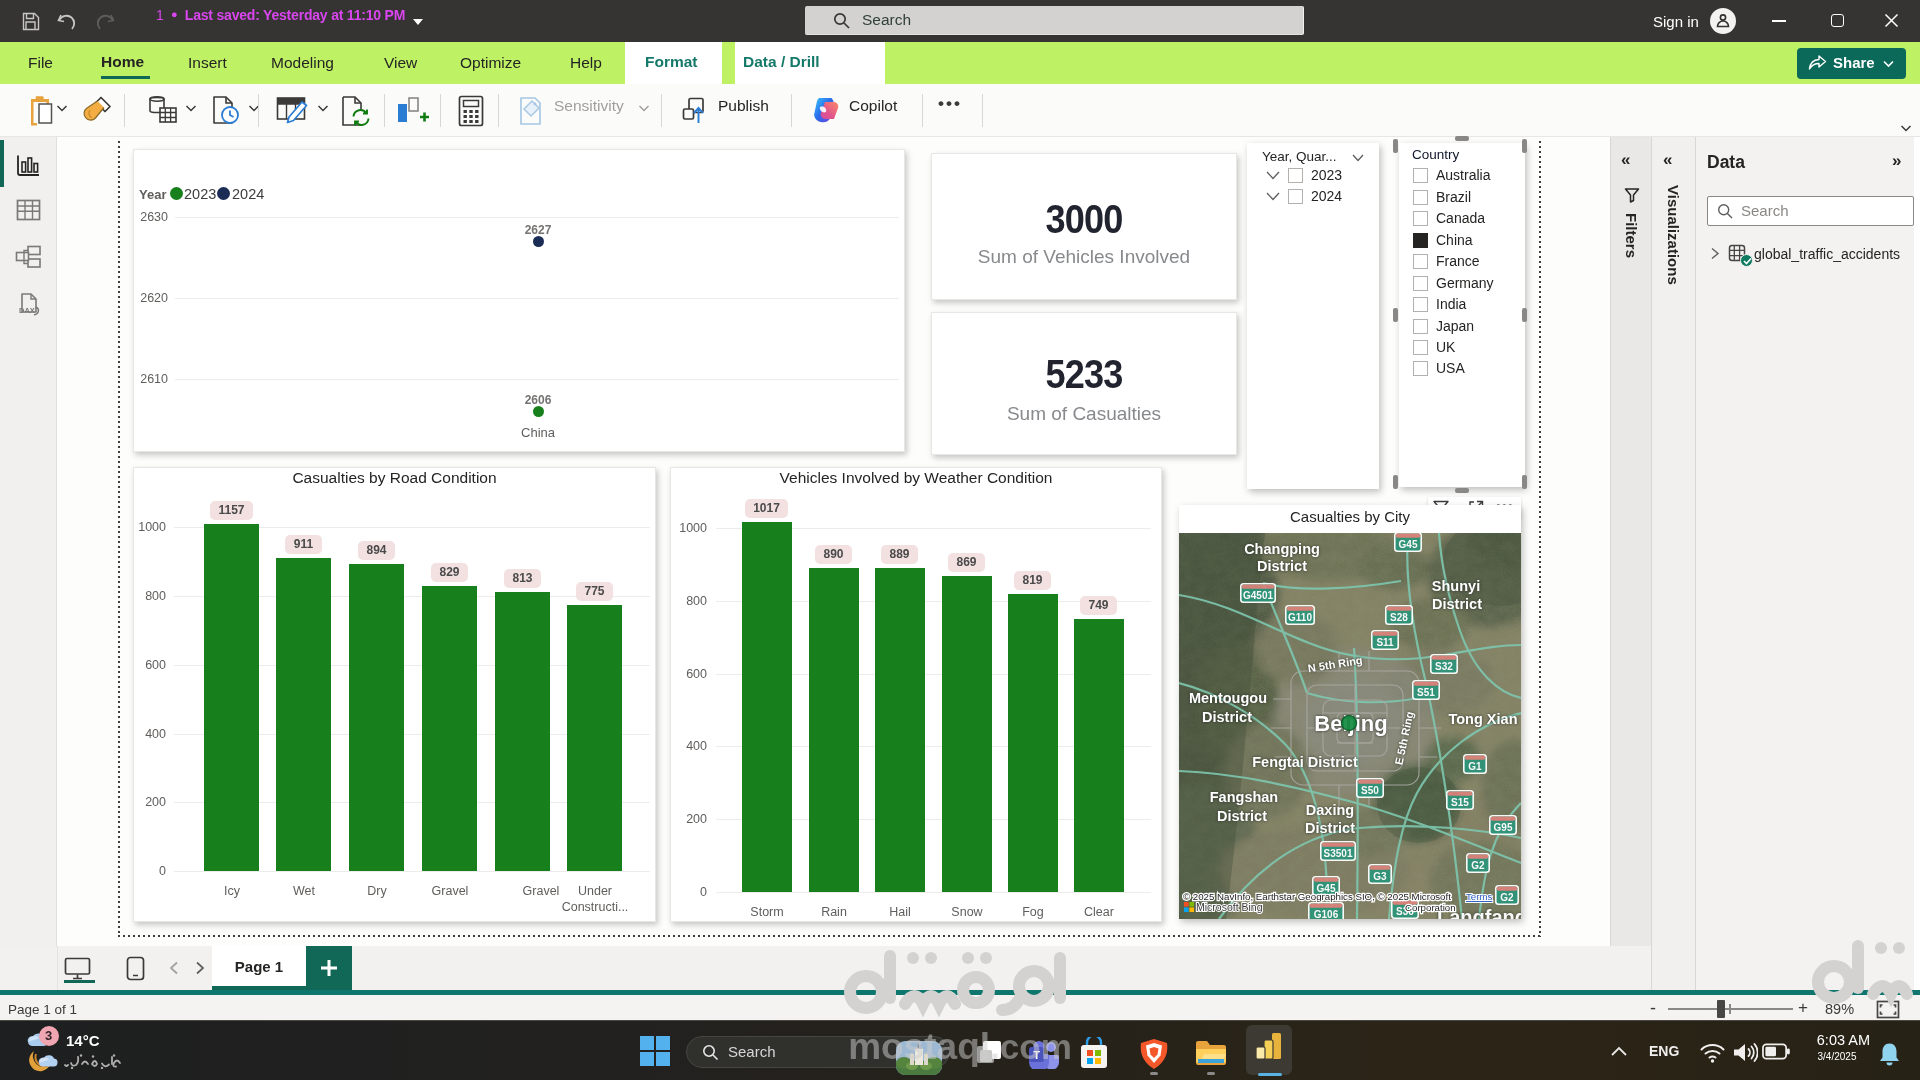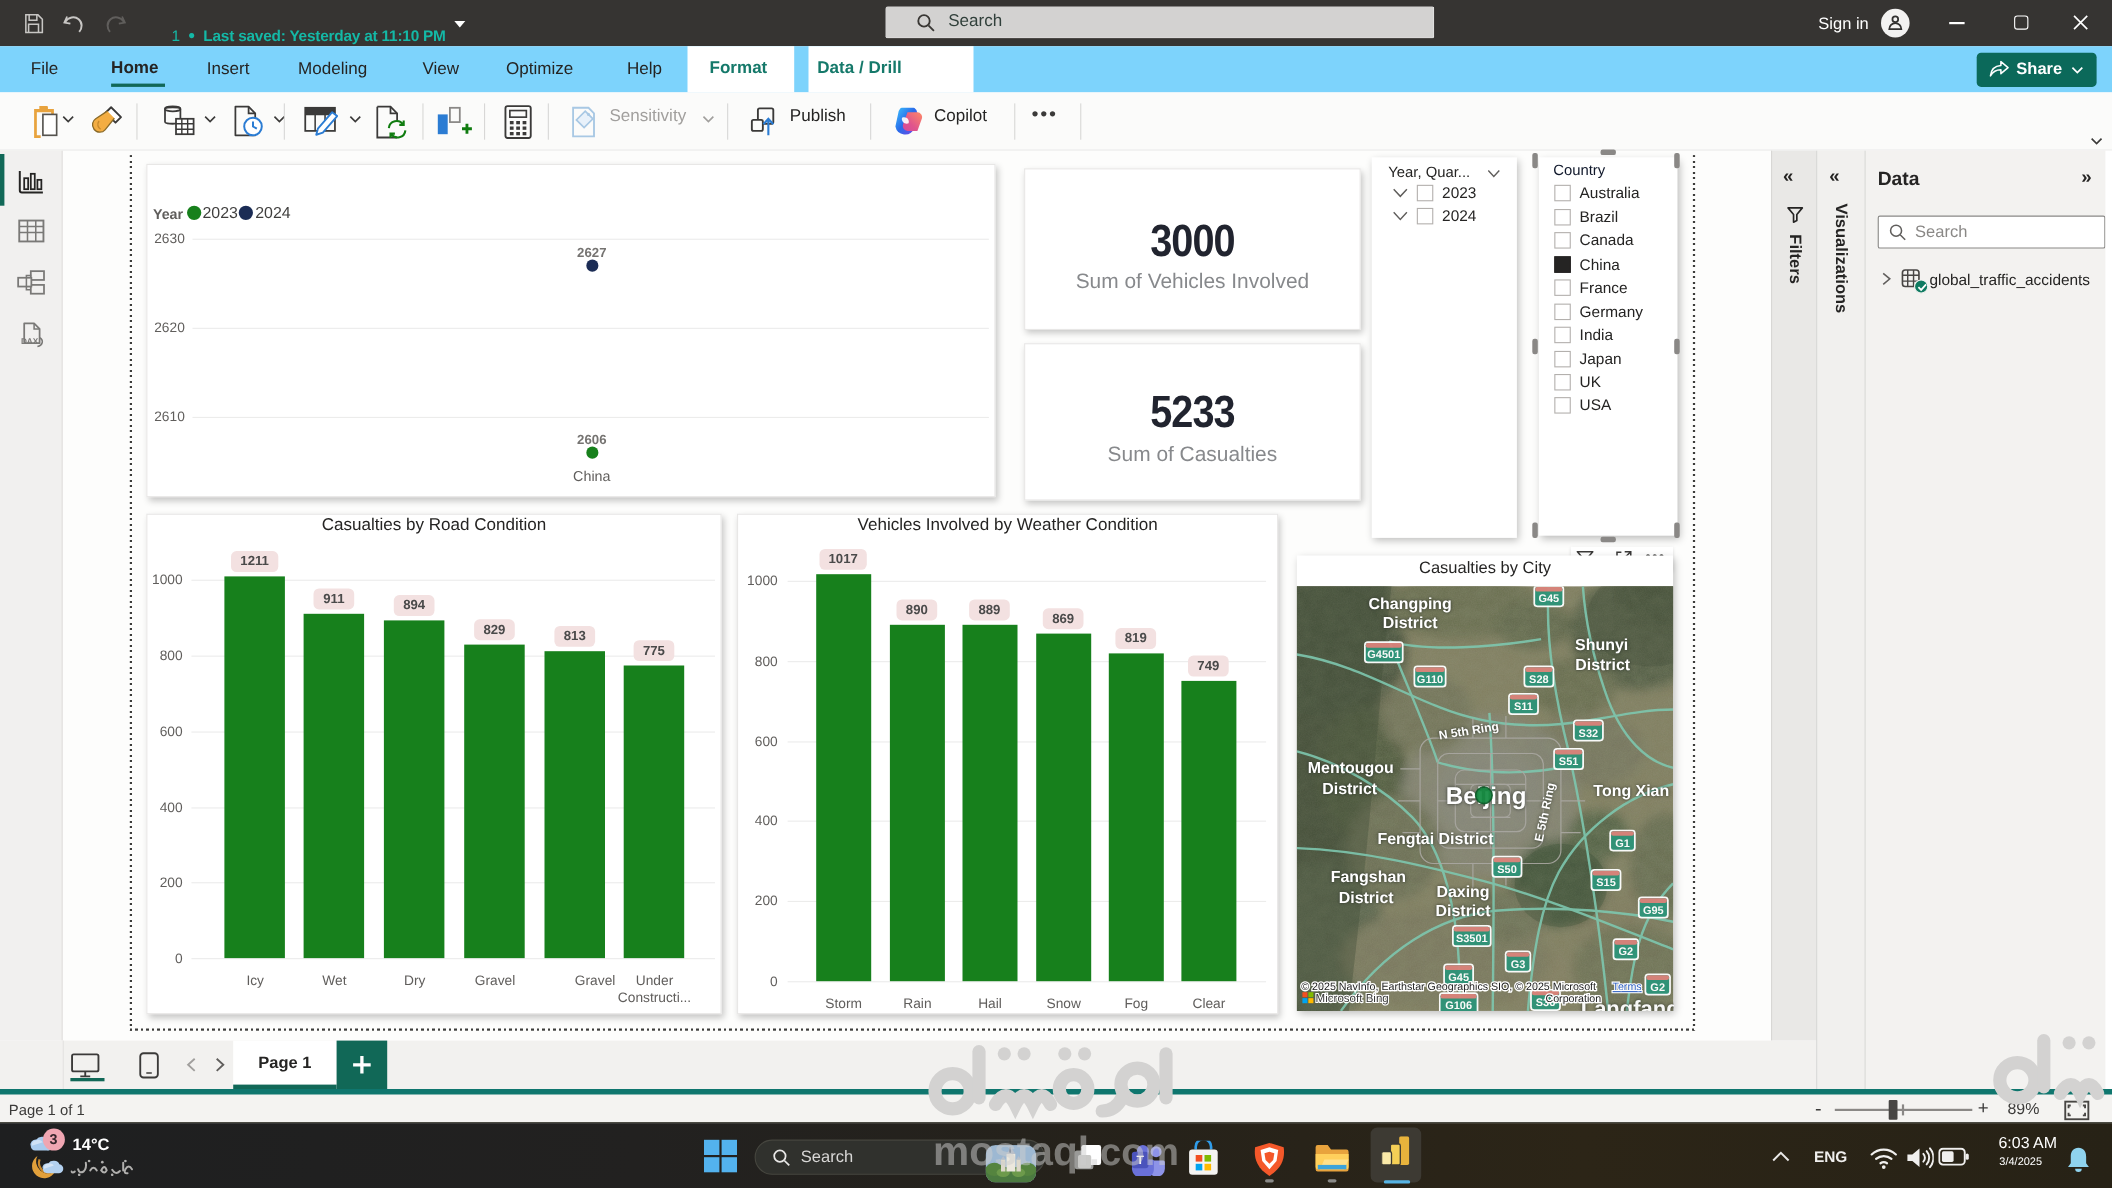--- a/index.html
+++ b/index.html
@@ -24,41 +24,41 @@
       <path d="M5.5 1.5v5h7v-5M5 17v-7h9v7" fill="none" stroke="#c8c6c4" stroke-width="1.4"></path>
     </svg>
   <svg class="a" style="left:57px;top:12px" width="20" height="19" viewBox="0 0 20 19">
       <path d="M4 3 1.5 8.5 7 9.5" fill="none" stroke="#c8c6c4" stroke-width="1.6"></path>
       <path d="M2.2 8 C5 3.5 11 2.5 14.5 5.5 c3.5 3 3.5 8 .5 11.5" fill="none" stroke="#c8c6c4" stroke-width="1.8"></path>
     </svg>
   <svg class="a" style="left:95px;top:12px" width="20" height="19" viewBox="0 0 20 19">
       <path d="M16 3 18.5 8.5 13 9.5" fill="none" stroke="#605e5c" stroke-width="1.6"></path>
       <path d="M17.8 8 C15 3.5 9 2.5 5.5 5.5 c-3.5 3 -3.5 8 -.5 11.5" fill="none" stroke="#605e5c" stroke-width="1.8"></path>
     </svg>
-  <div class="a" style="left:156px;top:24px;font-size:14px;letter-spacing:-0.2px;color:#14b8a6">1&nbsp;&nbsp;<span style="font-size:11px;vertical-align:2px">●</span>&nbsp;&nbsp;<b style="font-weight:bold">Last saved: Yesterday at 11:10 PM</b></div>
+  <div class="a" style="left:156px;top:7px;font-size:14px;letter-spacing:-0.2px;color:#d946ef">1&nbsp;&nbsp;<span style="font-size:11px;vertical-align:2px">●</span>&nbsp;&nbsp;<b style="font-weight:bold">Last saved: Yesterday at 11:10 PM</b></div>
   <div class="a" style="left:413px;top:19px;width:0;height:0;border-left:5px solid transparent;border-right:5px solid transparent;border-top:6px solid #fff"></div>
   <div class="a" style="left:805px;top:6px;width:499px;height:29px;background:#d3d2d1;border-radius:2px;border-right:1px solid #f0efee;border-bottom:1px solid #e2e1e0"></div>
   <svg class="a" style="left:832px;top:11px" width="19" height="19" viewBox="0 0 19 19">
       <circle cx="8" cy="8" r="5.2" fill="none" stroke="#393734" stroke-width="1.7"></circle>
       <path d="M12 12 L17 17" stroke="#393734" stroke-width="1.7"></path>
     </svg>
   <div class="a" style="left:862px;top:11px;font-size:15.5px;color:#31403b">Search</div>
   <div class="a" style="left:1653px;top:13px;font-size:15px;color:#fff">Sign in</div>
   <div class="a" style="left:1710px;top:8px;width:26px;height:26px;border-radius:50%;background:#f3f2f1"></div>
   <svg class="a" style="left:1714px;top:12px" width="18" height="18" viewBox="0 0 18 18">
       <circle cx="9" cy="5.5" r="2.6" fill="none" stroke="#323130" stroke-width="1.6"></circle>
       <path d="M3.5 14.5 a5.5 5.5 0 0 1 11 0 z" fill="none" stroke="#323130" stroke-width="1.6"></path>
     </svg>
   <div class="a" style="left:1772px;top:20px;width:14px;height:2px;background:#fff"></div>
   <div class="a" style="left:1831px;top:14px;width:13px;height:13px;border:1.4px solid #fff;border-radius:3px"></div>
   <svg class="a" style="left:1884px;top:13px" width="15" height="15" viewBox="0 0 15 15">
       <path d="M1.5 1.5 13.5 13.5 M13.5 1.5 1.5 13.5" stroke="#fff" stroke-width="1.5"></path>
     </svg>
 </div>
-<div class="a" style="left:0;top:42px;width:1920px;height:42px;background:#7dd3fc">
+<div class="a" style="left:0;top:42px;width:1920px;height:42px;background:#bef264">
   <div class="a" style="left:625px;top:0;width:97px;height:42px;background:#fff"></div>
   <div class="a" style="left:735px;top:0;width:150px;height:42px;background:#fff"></div>
   <div class="a" style="left:28px;top:12px;font-size:15.5px;color:#252423">File</div>
   <div class="a" style="left:101px;top:11px;font-size:15.5px;color:#252423;font-weight:bold">Home</div>
   <div class="a" style="left:101px;top:34px;width:49px;height:3px;background:#116857"></div>
   <div class="a" style="left:188px;top:12px;font-size:15.5px;color:#252423">Insert</div>
   <div class="a" style="left:271px;top:12px;font-size:15.5px;color:#252423">Modeling</div>
   <div class="a" style="left:384px;top:12px;font-size:15.5px;color:#252423">View</div>
   <div class="a" style="left:460px;top:12px;font-size:15.5px;color:#252423">Optimize</div>
   <div class="a" style="left:570px;top:12px;font-size:15.5px;color:#252423">Help</div>
@@ -291,21 +291,21 @@
   <div class="ylab" style="left:-8px;top:190px">600</div>
   <div class="ylab" style="left:-8px;top:259px">400</div>
   <div class="ylab" style="left:-8px;top:327px">200</div>
   <div class="ylab" style="left:-8px;top:396px">0</div>
   <div class="bar" style="left:70px;top:56px;width:55px;height:347px"></div>
   <div class="bar" style="left:142px;top:90px;width:55px;height:313px"></div>
   <div class="bar" style="left:215px;top:96px;width:55px;height:307px"></div>
   <div class="bar" style="left:288px;top:118px;width:55px;height:285px"></div>
   <div class="bar" style="left:361px;top:124px;width:55px;height:279px"></div>
   <div class="bar" style="left:433px;top:137px;width:55px;height:266px"></div>
-  <div class="badge" style="left:76px;top:33px;width:43px">1211</div>
+  <div class="badge" style="left:76px;top:33px;width:43px">1157</div>
   <div class="badge" style="left:151px;top:67px;width:37px">911</div>
   <div class="badge" style="left:224px;top:73px;width:37px">894</div>
   <div class="badge" style="left:297px;top:95px;width:37px">829</div>
   <div class="badge" style="left:370px;top:101px;width:37px">813</div>
   <div class="badge" style="left:442px;top:114px;width:37px">775</div>
   <div class="xlab" style="left:77px;top:416px;width:42px">Icy</div>
   <div class="xlab" style="left:149px;top:416px;width:42px">Wet</div>
   <div class="xlab" style="left:222px;top:416px;width:42px">Dry</div>
   <div class="xlab" style="left:290px;top:416px;width:52px">Gravel</div>
   <div class="xlab" style="left:381px;top:416px;width:52px">Gravel</div>

